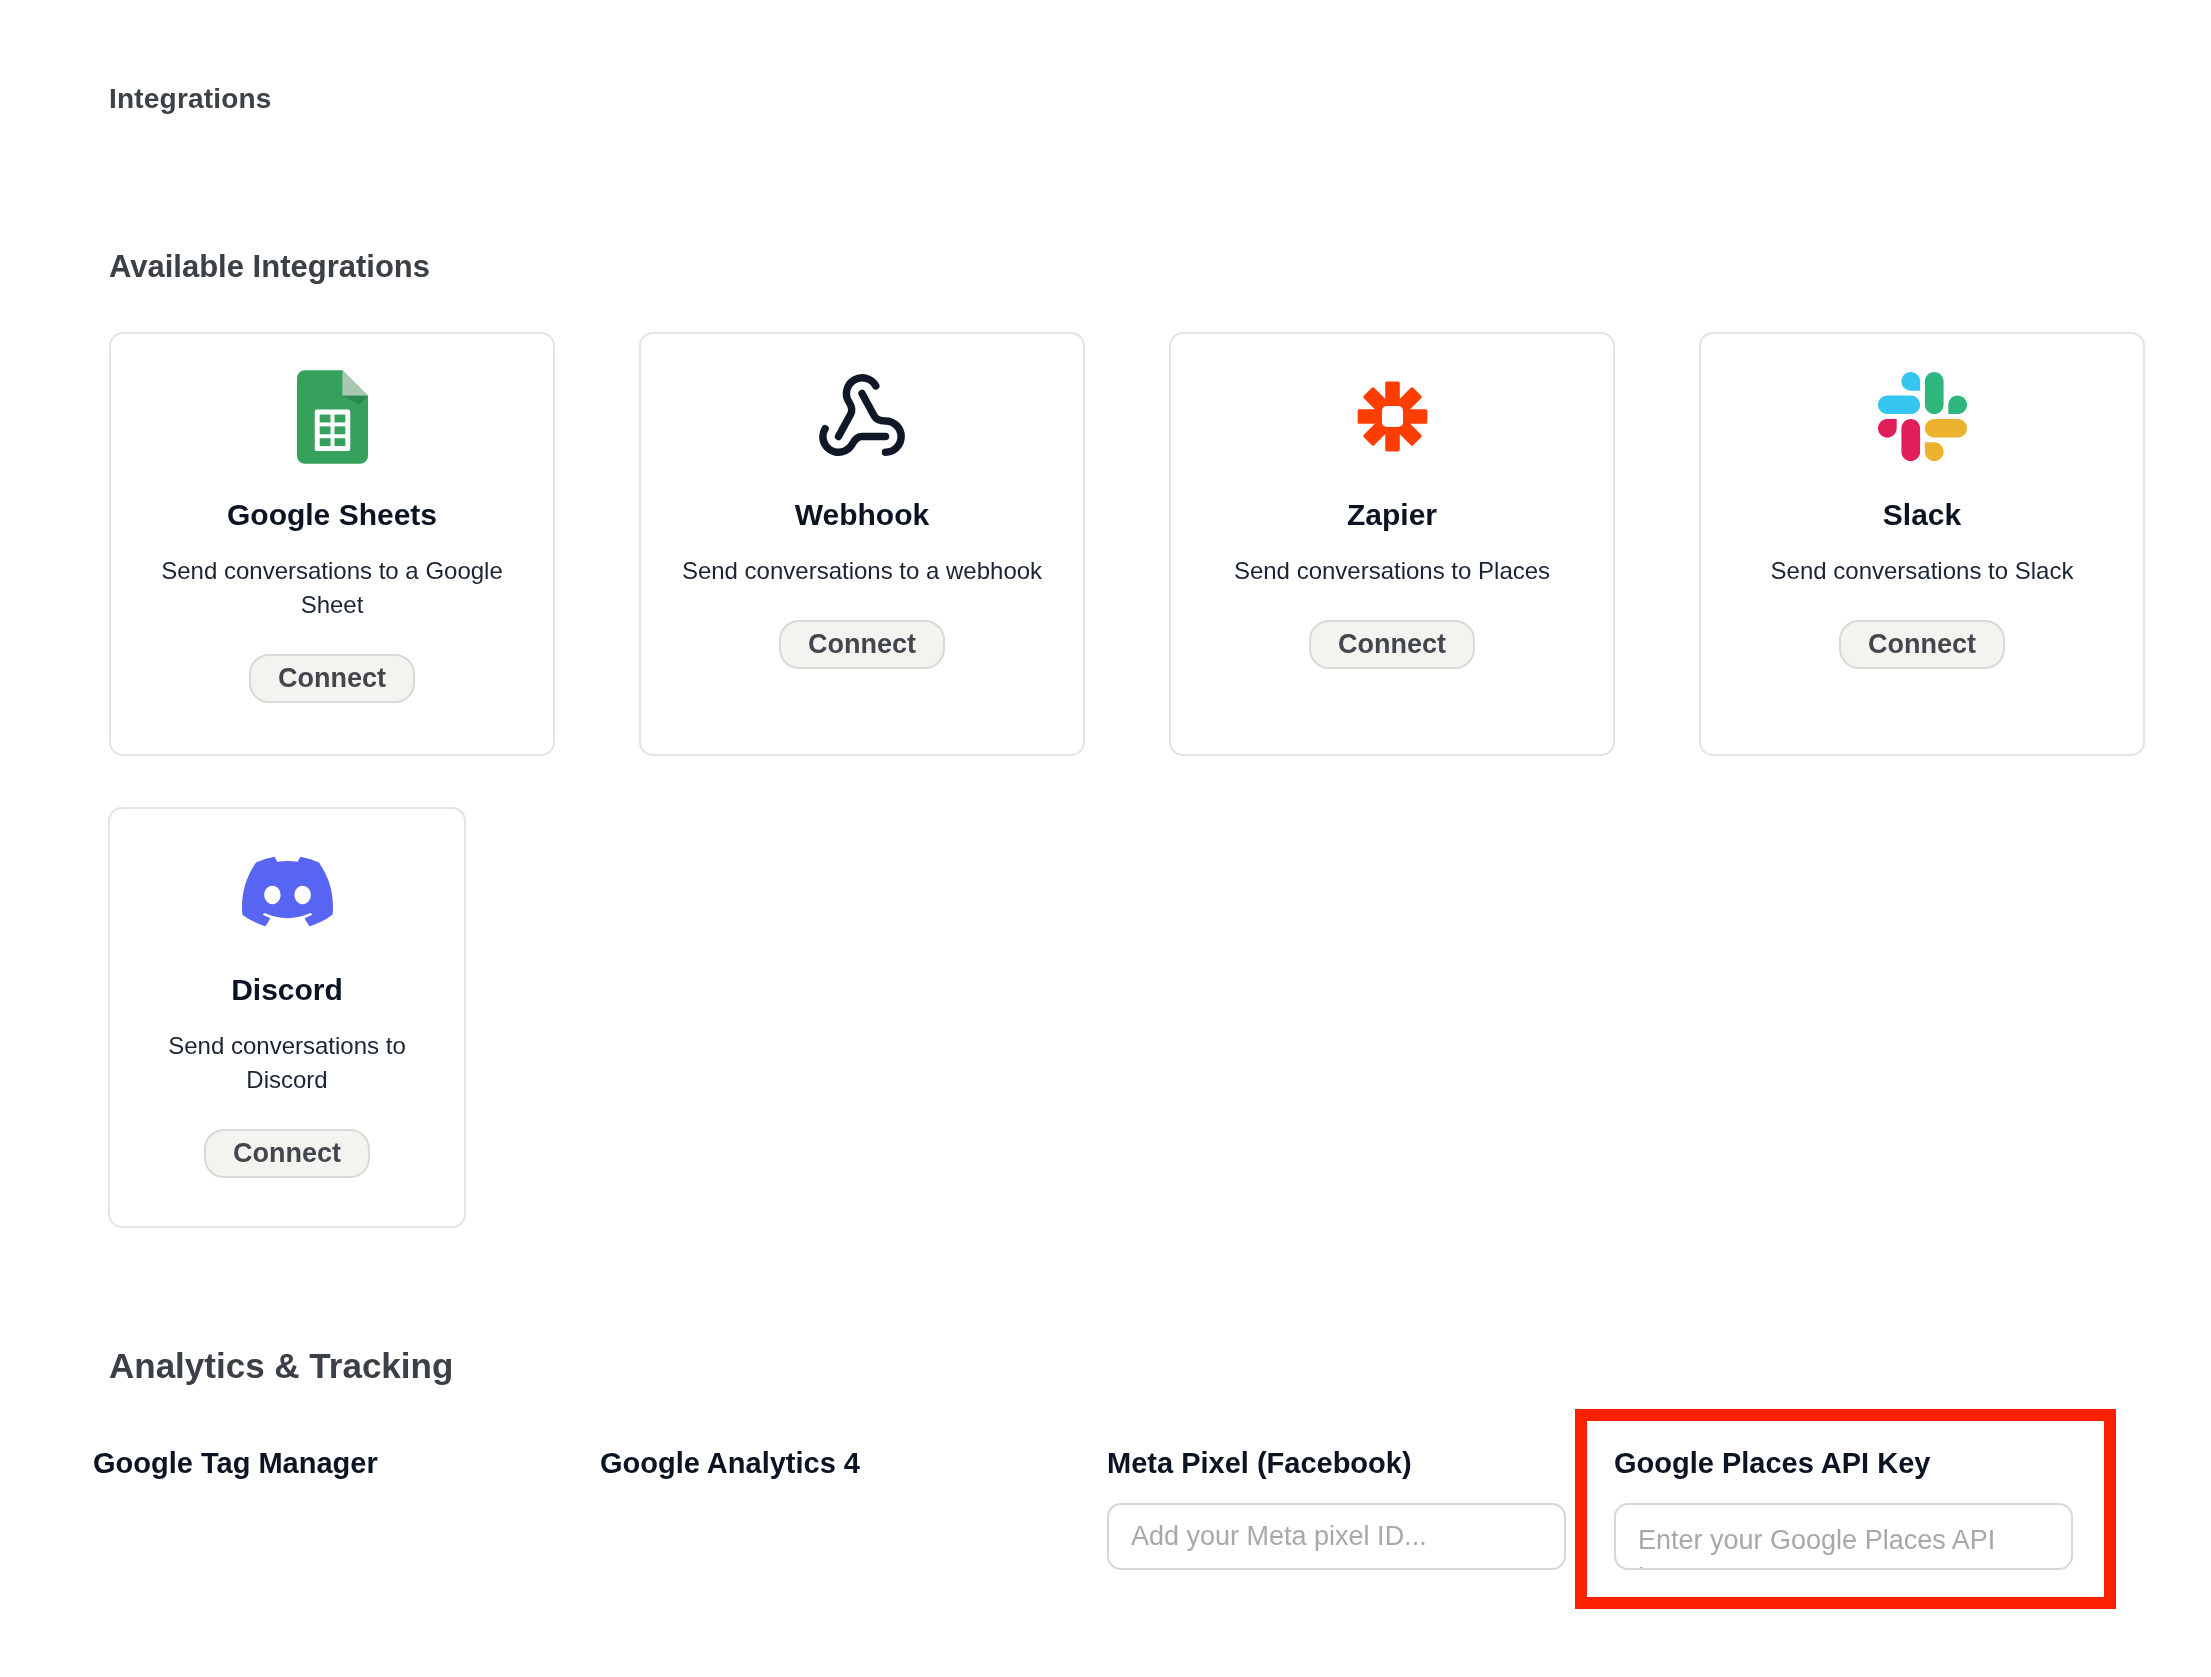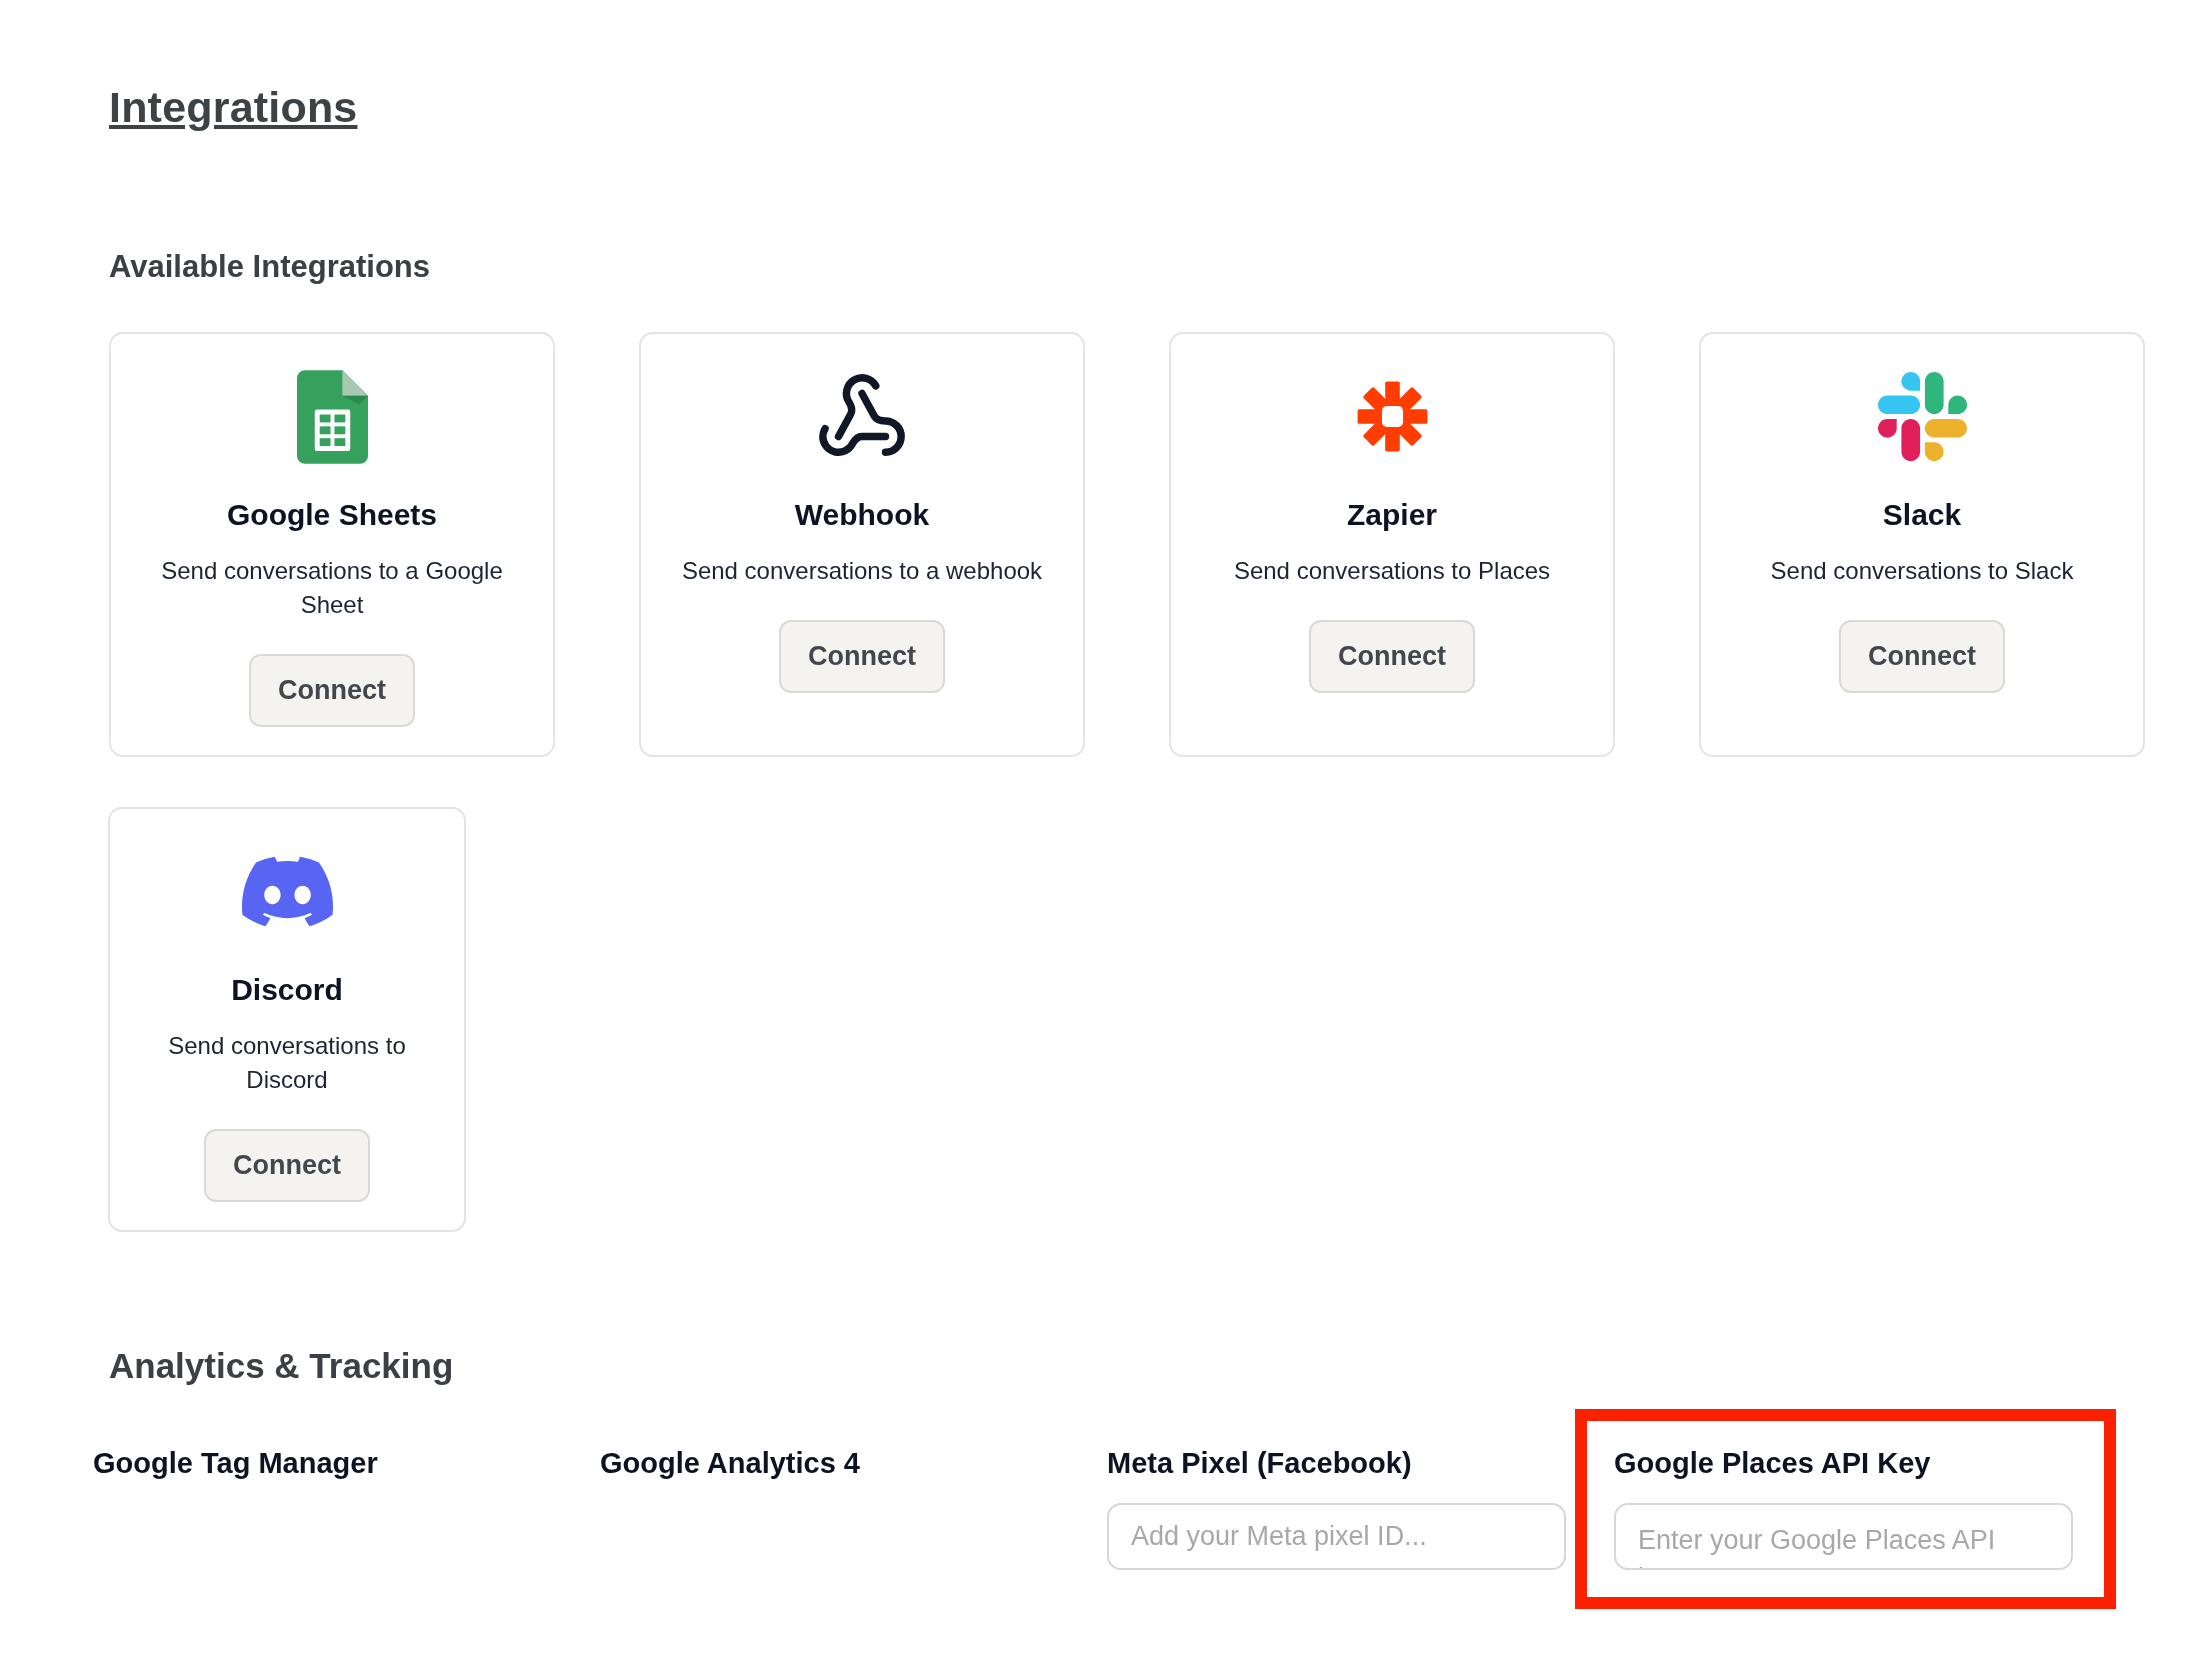--- a/index.html
+++ b/index.html
@@ -9,21 +9,21 @@
     height:1677px;
     background:#ffffff;
     font-family:"Liberation Sans", sans-serif;
     overflow:hidden;
   }
   .abs{position:absolute;}
 
   
   .page-title{
     left:109px; top:83px;
-    font-size:43px; font-weight:700; color:#3d4246; letter-spacing:0.2px;text-decoration:underline;
+    font-size:28px; font-weight:700; color:#3d4246; letter-spacing:0.2px;
   }
   .section-heading{
     font-size:31px; font-weight:700; color:#3b4046;
   }
   .heading-available{ left:109px; top:249px; }
   .heading-analytics{ left:109px; top:1346px; font-size:35px; }
 
   
   .cards-grid{
     left:109px; top:332px;
@@ -58,22 +58,22 @@
     margin-top:22px;
     font-size:24px; line-height:34px; color:#1b2434;
     max-width:378px;
   }
   .connect-btn{
     margin-top:32px;
     font-family:"Liberation Sans", sans-serif;
     font-size:27px; font-weight:600; color:#42464d;
     background:#f4f3f0;
     border:2px solid #dbd9d5;
-    border-radius:12px;
-    padding:19px 27px;
+    border-radius:20px;
+    padding:7px 27px;
     cursor:pointer;
   }
 
   
   .fields-grid{
     left:93px; top:1445px;
     display:grid;
     grid-template-columns:repeat(4,459px);
     gap:48px;
   }

